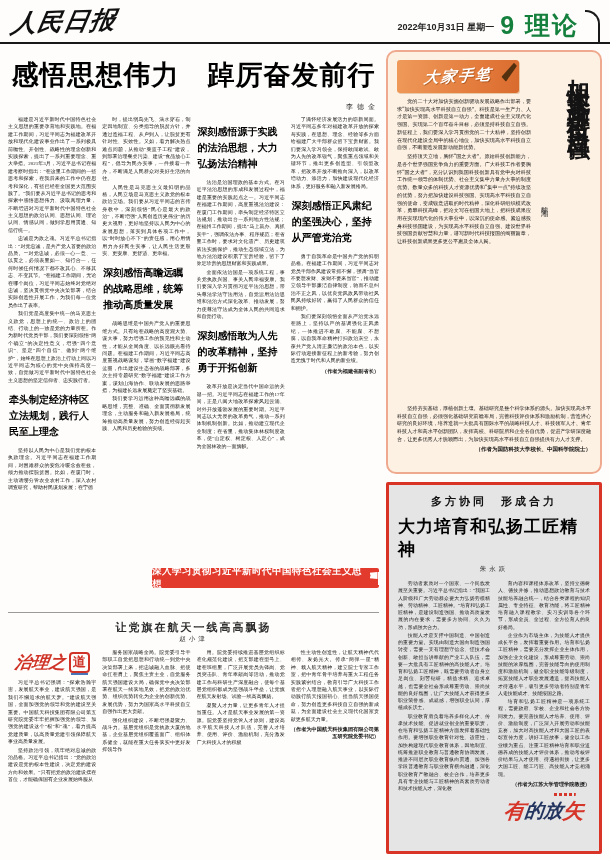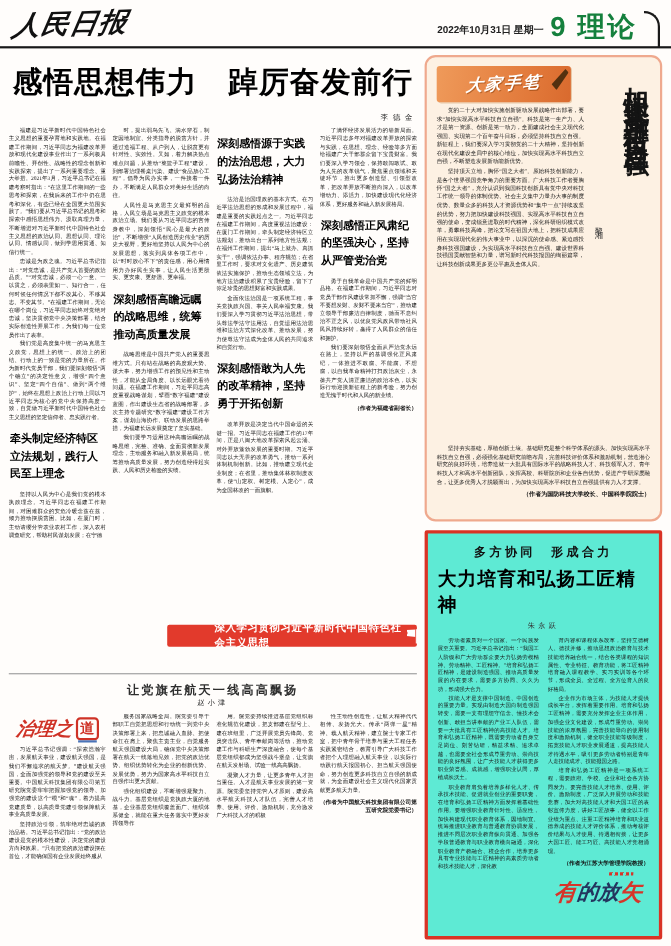--- a/index.html
+++ b/index.html
@@ -42,21 +42,20 @@
     font-family:Liberation Sans, sans-serif; font-weight:800; font-size:10px;
     line-height:1.6; text-align:left; color:#000; margin:8px 1px 7px;
   }
   .endnote { font-size:5.2px; font-weight:700; text-align:right; margin-top:3px; color:#111; }
   
   .study-banner {
     position:absolute; right:0; top:452px; width:227px; height:20px;
     background:#e23a2c; color:#fff; display:flex; align-items:center; justify-content:center;
     font-family:"Liberation Sans", sans-serif; font-weight:800; font-size:9.5px; letter-spacing:0.5px;
     border-radius:2px;
-    padding-left:43px;
   }
   .flag-icon { width:11px; height:13px; position:relative; display:inline-block; margin-left:4px; }
   .flag-icon::before { content:""; position:absolute; right:0; top:0; width:1.5px; height:13px; background:#fff; }
   .flag-icon::after  { content:""; position:absolute; right:1.5px; top:0.5px; width:8px; height:7px; background:#fff;
                        clip-path:polygon(100% 0,0 12%,14% 50%,0 88%,100% 100%); }
   .divider { height:1px; background:#9a9a9a; margin:9px 0 7px; }
   
   .art3-kicker { font-family:"Liberation Sans", sans-serif; font-weight:800; font-size:11px; letter-spacing:2px; text-align:center; color:#2e2e2e; margin-top:6px; }
   .art3-title  { font-weight:800; font-size:19.5px; letter-spacing:1px; text-align:center; color:#5d2a1c; margin:5px 0 3px; }
   .art3-byline { text-align:center; font-size:6.5px; letter-spacing:3px; color:#333; margin-bottom:5px; }
@@ -87,21 +86,21 @@
   .tech-vtitle {
     writing-mode:vertical-rl; text-orientation:upright;
     font-family:"Liberation Sans", sans-serif; font-weight:800; font-size:23px; letter-spacing:5px;
     color:#141414; line-height:1.05;
   }
   .tech-vbyline { position:absolute; left:2px; top:140px; writing-mode:vertical-rl; text-orientation:upright; font-size:7.5px; letter-spacing:3px; color:#333; }
   .tech-bottom { margin-top:5px; }
   .tech-bottom .body-p { font-size:5.1px; line-height:1.5; }
   .tech-bottom .endnote { font-size:5.5px; }
   
-  .craft-box { margin-top:8px; height:372px; border:3px solid #d93325; border-radius:2px; background:#5eead4; padding:9px 9px 7px; }
+  .craft-box { margin-top:8px; height:372px; border:3px solid #d93325; border-radius:2px; background:#e5e5e5; padding:9px 9px 7px; }
   .craft-kicker { font-family:"Liberation Sans", sans-serif; font-weight:800; font-size:11px; letter-spacing:3px; text-align:center; color:#111; }
   .craft-title { font-family:"Liberation Sans", sans-serif; font-weight:800; font-size:17px; letter-spacing:1px; text-align:left; color:#000; margin:6px 0 4px; }
   .craft-byline { text-align:center; font-size:6.5px; letter-spacing:3px; color:#333; margin-bottom:6px; }
   .cols-craft { display:flex; gap:8px; height:258px; }
   .cols-craft .col { overflow:hidden; }
   .cols-craft .body-p { font-size:4.9px; }
   
   .ydfs-logo { position:relative; margin-top:5px; height:36px; display:flex; align-items:center; justify-content:center; font-style:italic; font-weight:800; font-family:"DejaVu Serif", serif; transform:skewX(-6deg); }
   .ydfs-red  { color:#d6352a; font-size:21px; }
   .ydfs-blue { color:#23355e; font-size:19px; }

